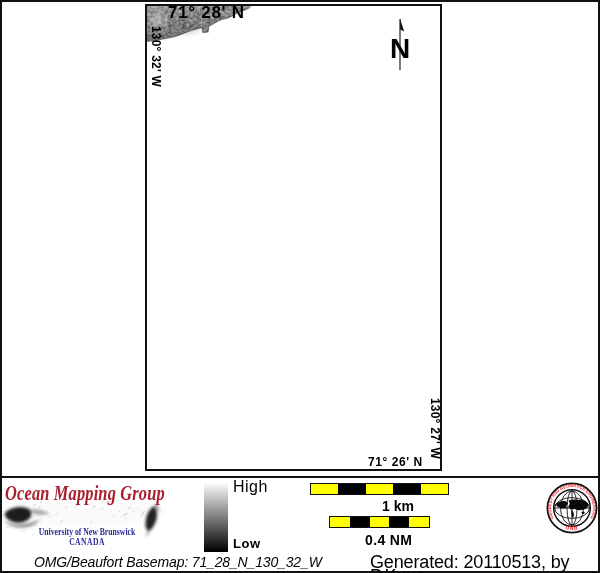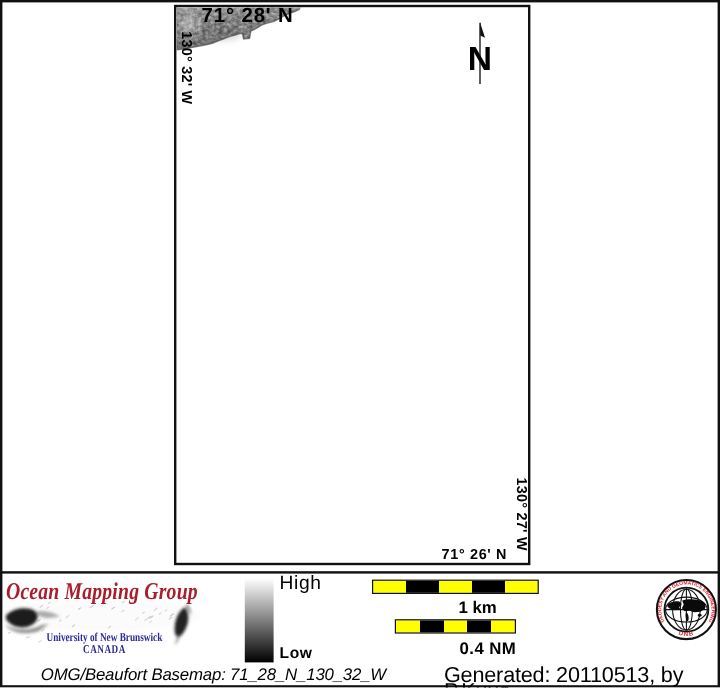--- a/index.html
+++ b/index.html
@@ -138,21 +138,21 @@
 <div class="abs" style="left:233px;top:481px;font-size:16px;line-height:12px;letter-spacing:0.5px;">High</div>
 
 <div class="abs" style="left:233px;top:538px;font-size:13px;line-height:12px;letter-spacing:0.5px;font-weight:bold;">Low</div>
 
 <div class="abs" style="left:310px;top:483px;width:137px;height:10px;border:1px solid #111;background:linear-gradient(to right,#ffff00 0 20%,#000 20% 40%,#ffff00 40% 60%,#000 60% 80%,#ffff00 80% 100%);"></div>
 
 <div class="abs" style="left:366px;top:499px;font-size:14px;font-weight:bold;line-height:14px;margin-left:16px;">1 km</div>
 
 <div class="abs" style="left:329px;top:516px;width:99px;height:10px;border:1px solid #111;background:linear-gradient(to right,#ffff00 0 20%,#000 20% 40%,#ffff00 40% 60%,#000 60% 80%,#ffff00 80% 100%);"></div>
 
-<div class="abs" style="left:365px;top:533px;font-size:14px;font-weight:bold;line-height:14px;letter-spacing:0.35px;margin-left:18px;">0.4 NM</div>
+<div class="abs" style="left:365px;top:533px;font-size:14px;font-weight:bold;line-height:14px;letter-spacing:0.35px;">0.4 NM</div>
 
 <svg class="abs" style="left:546px;top:482px;" width="52" height="52" viewBox="0 0 52 52">
   <circle cx="26" cy="26" r="24.6" fill="#fff" stroke="#111" stroke-width="1.7"></circle>
   <circle cx="26" cy="26" r="18.3" fill="#fff" stroke="#111" stroke-width="1.5"></circle>
   <g stroke="#111" stroke-width="0.9" fill="none">
     <ellipse cx="26" cy="26" rx="17.4" ry="10.4"></ellipse>
     <ellipse cx="26" cy="26" rx="11.5" ry="17"></ellipse>
     <ellipse cx="26" cy="26" rx="5" ry="17.2"></ellipse>
     <line x1="8.2" y1="26" x2="43.8" y2="26"></line>
     <line x1="26" y1="8.5" x2="26" y2="43.5"></line>

